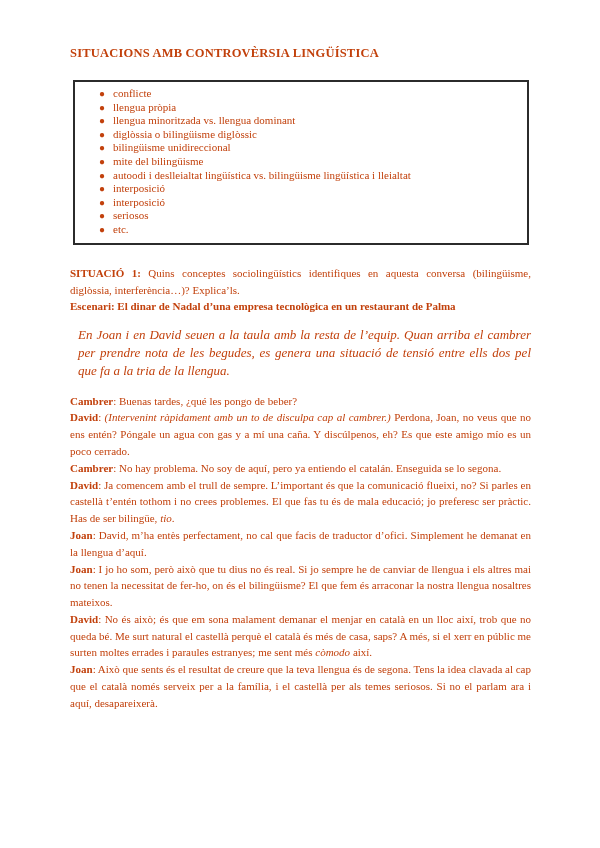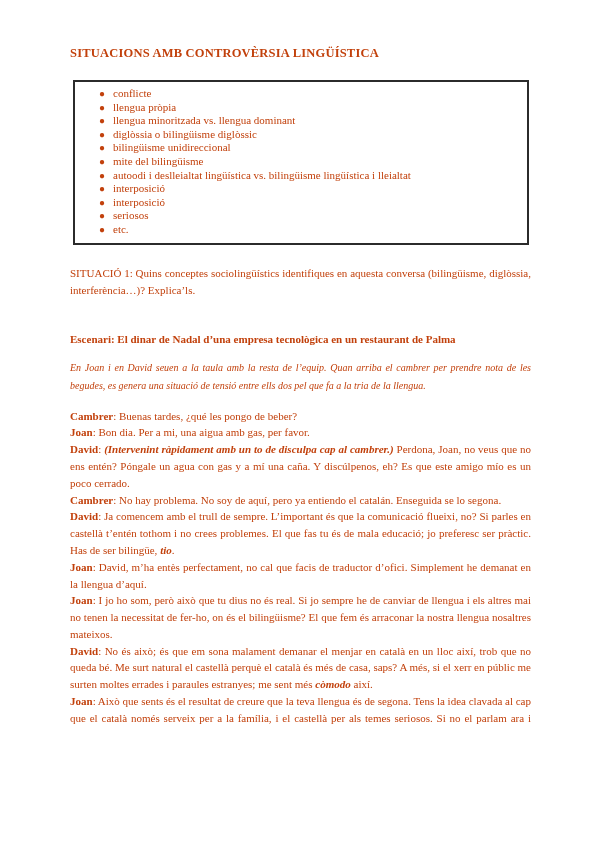--- a/index.html
+++ b/index.html
@@ -35,44 +35,44 @@
   .concepts-list li .bullet {
     position:absolute; left:12px; top:0;
     font-size:10px;
   }
   .situacio {
     margin:20px 0 0 0;
     font-size:11px;
     line-height:17.5px;
     text-align:justify;
   }
-  .situacio b { font-weight:normal; }
+  .situacio b { font-weight:bold; }
   .escenari {
-    margin:33px 0 0 0;
+    margin:0 0 0 0;
     font-size:11px;
     line-height:13px;
     font-weight:bold;
     font-family:Liberation Serif, serif;
   }
   .intro {
-    margin:13px 0 0 0;
-    font-size:10px;
+    margin:13px 0 0 8px;
+    font-size:13px;
     line-height:18px;
     font-style:italic;
     text-align:justify;
   }
   .dialogue {
     margin-top:13px;
     font-size:11px;
     line-height:16.8px;
     text-align:justify;
   }
   .dialogue p.turn { margin:0; }
   .dialogue b.speaker { font-weight:bold; }
-  .dialogue i.stage { font-style:italic;font-weight:bold; }
+  .dialogue i.stage { font-style:italic; }
 </style>
 </head>
 <body>
 
 <div class="page">
 
   <h1 class="doc-title">SITUACIONS AMB CONTROVÈRSIA LINGÜÍSTICA</h1>
 
   <div class="concepts-box">
     <ul class="concepts-list">
@@ -91,21 +91,20 @@
   </div>
 
   <p class="situacio"><b>SITUACIÓ 1:</b><span> Quins conceptes sociolingüístics identifiques en aquesta conversa (bilingüisme, diglòssia, interferència…)? Explica’ls.</span></p>
 
   <p class="escenari">Escenari: El dinar de Nadal d’una empresa tecnològica en un restaurant de Palma</p>
 
   <p class="intro">En Joan i en David seuen a la taula amb la resta de l’equip. Quan arriba el cambrer per prendre nota de les begudes, es genera una situació de tensió entre ells dos pel que fa a la tria de la llengua.</p>
 
   <div class="dialogue">
       <p class="turn"><b class="speaker">Cambrer</b><span>: Buenas tardes, ¿qué les pongo de beber?</span></p>
-      <p class="turn"><b class="speaker">Joan</b><span>: Bon dia. Per a mi, una aigua amb gas, per favor.</span></p>
       <p class="turn"><b class="speaker">David</b><span>: </span><i class="stage">(Intervenint ràpidament amb un to de disculpa cap al cambrer.)</i><span> Perdona, Joan, no veus que no ens entén? Póngale un agua con gas y a mí una caña. Y discúlpenos, eh? Es que este amigo mío es un poco cerrado.</span></p>
       <p class="turn"><b class="speaker">Cambrer</b><span>: No hay problema. No soy de aquí, pero ya entiendo el catalán. Enseguida se lo segona.</span></p>
       <p class="turn"><b class="speaker">David</b><span>: Ja comencem amb el trull de sempre. L’important és que la comunicació flueixi, no? Si parles en castellà t’entén tothom i no crees problemes. El que fas tu és de mala educació; jo preferesc ser pràctic. Has de ser bilingüe, </span><i class="stage">tio</i><span>.</span></p>
       <p class="turn"><b class="speaker">Joan</b><span>: David, m’ha entès perfectament, no cal que facis de traductor d’ofici. Simplement he demanat en la llengua d’aquí.</span></p>
       <p class="turn"><b class="speaker">Joan</b><span>: I jo ho som, però això que tu dius no és real. Si jo sempre he de canviar de llengua i els altres mai no tenen la necessitat de fer-ho, on és el bilingüisme? El que fem és arraconar la nostra llengua nosaltres mateixos.</span></p>
       <p class="turn"><b class="speaker">David</b><span>: No és això; és que em sona malament demanar el menjar en català en un lloc així, trob que no queda bé. Me surt natural el castellà perquè el català és més de casa, saps? A més, si el xerr en públic me surten moltes errades i paraules estranyes; me sent més </span><i class="stage">còmodo</i><span> així.</span></p>
       <p class="turn"><b class="speaker">Joan</b><span>: Això que sents és el resultat de creure que la teva llengua és de segona. Tens la idea clavada al cap que el català només serveix per a la família, i el castellà per als temes seriosos. Si no el parlam ara i aquí, desapareixerà.</span></p>
     </div>
 
 </div>

